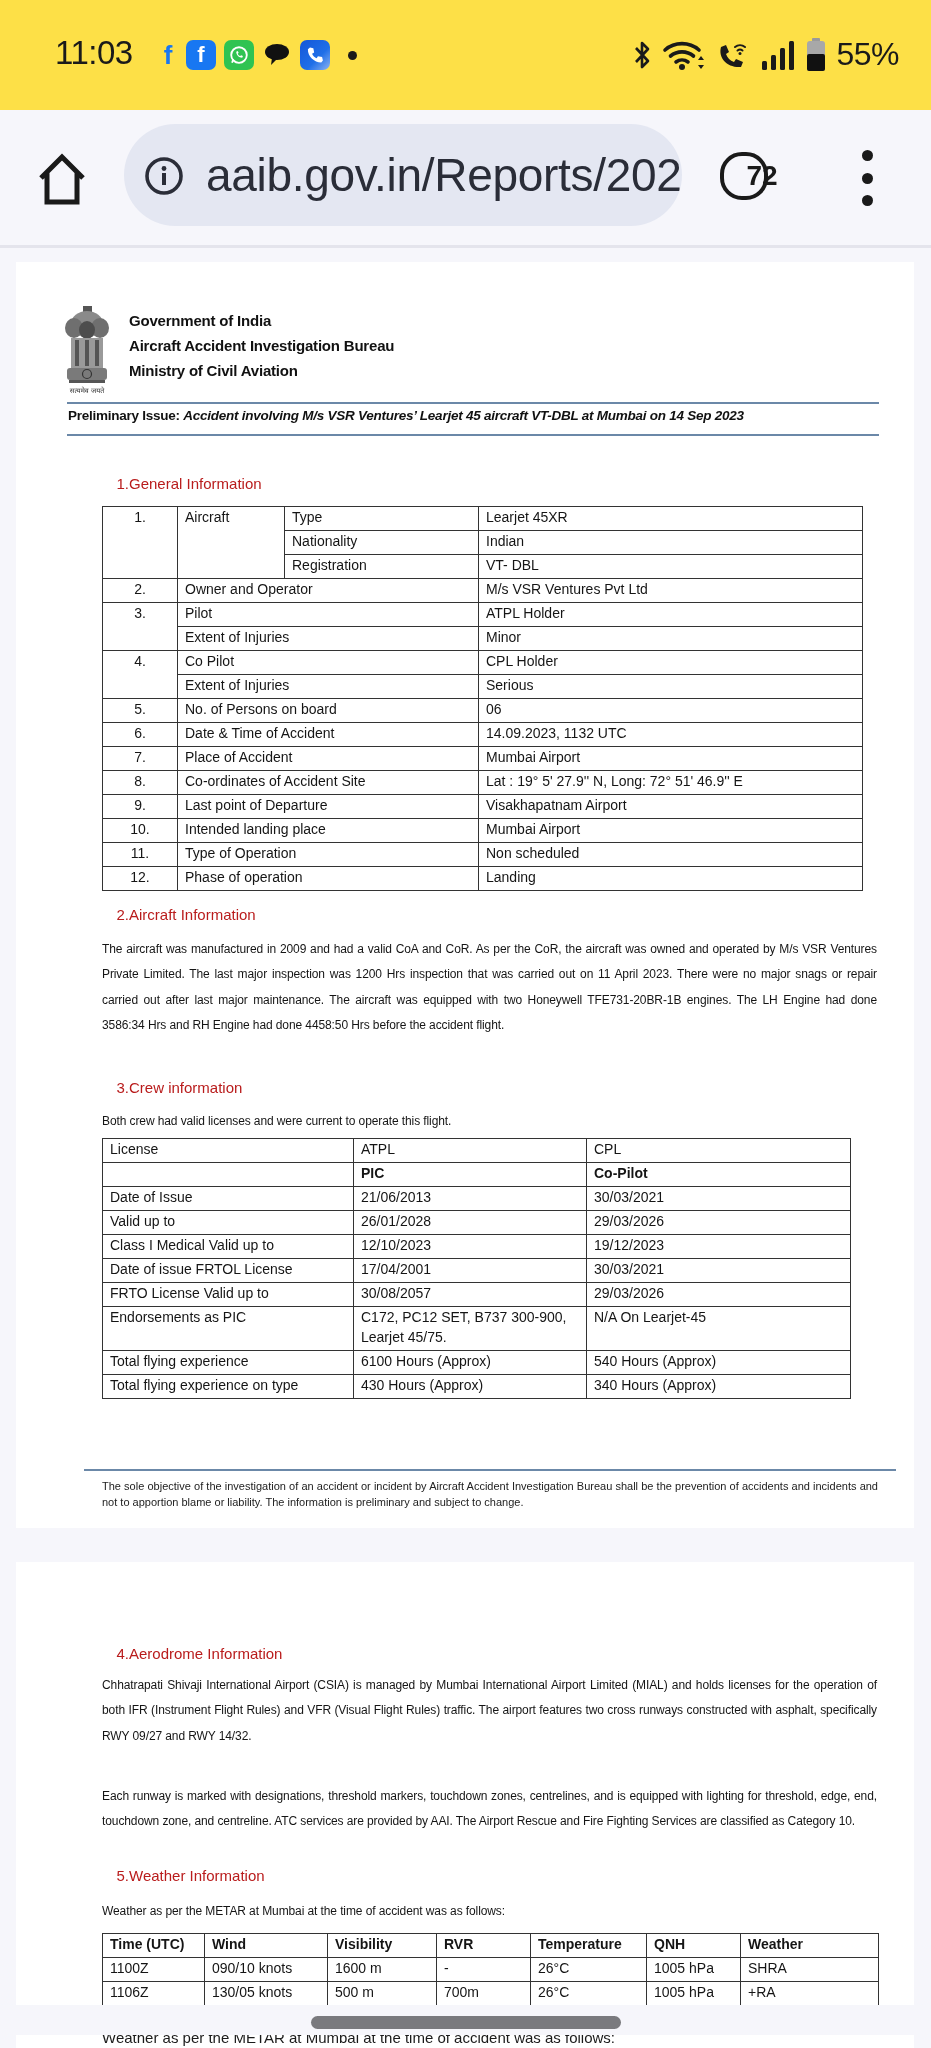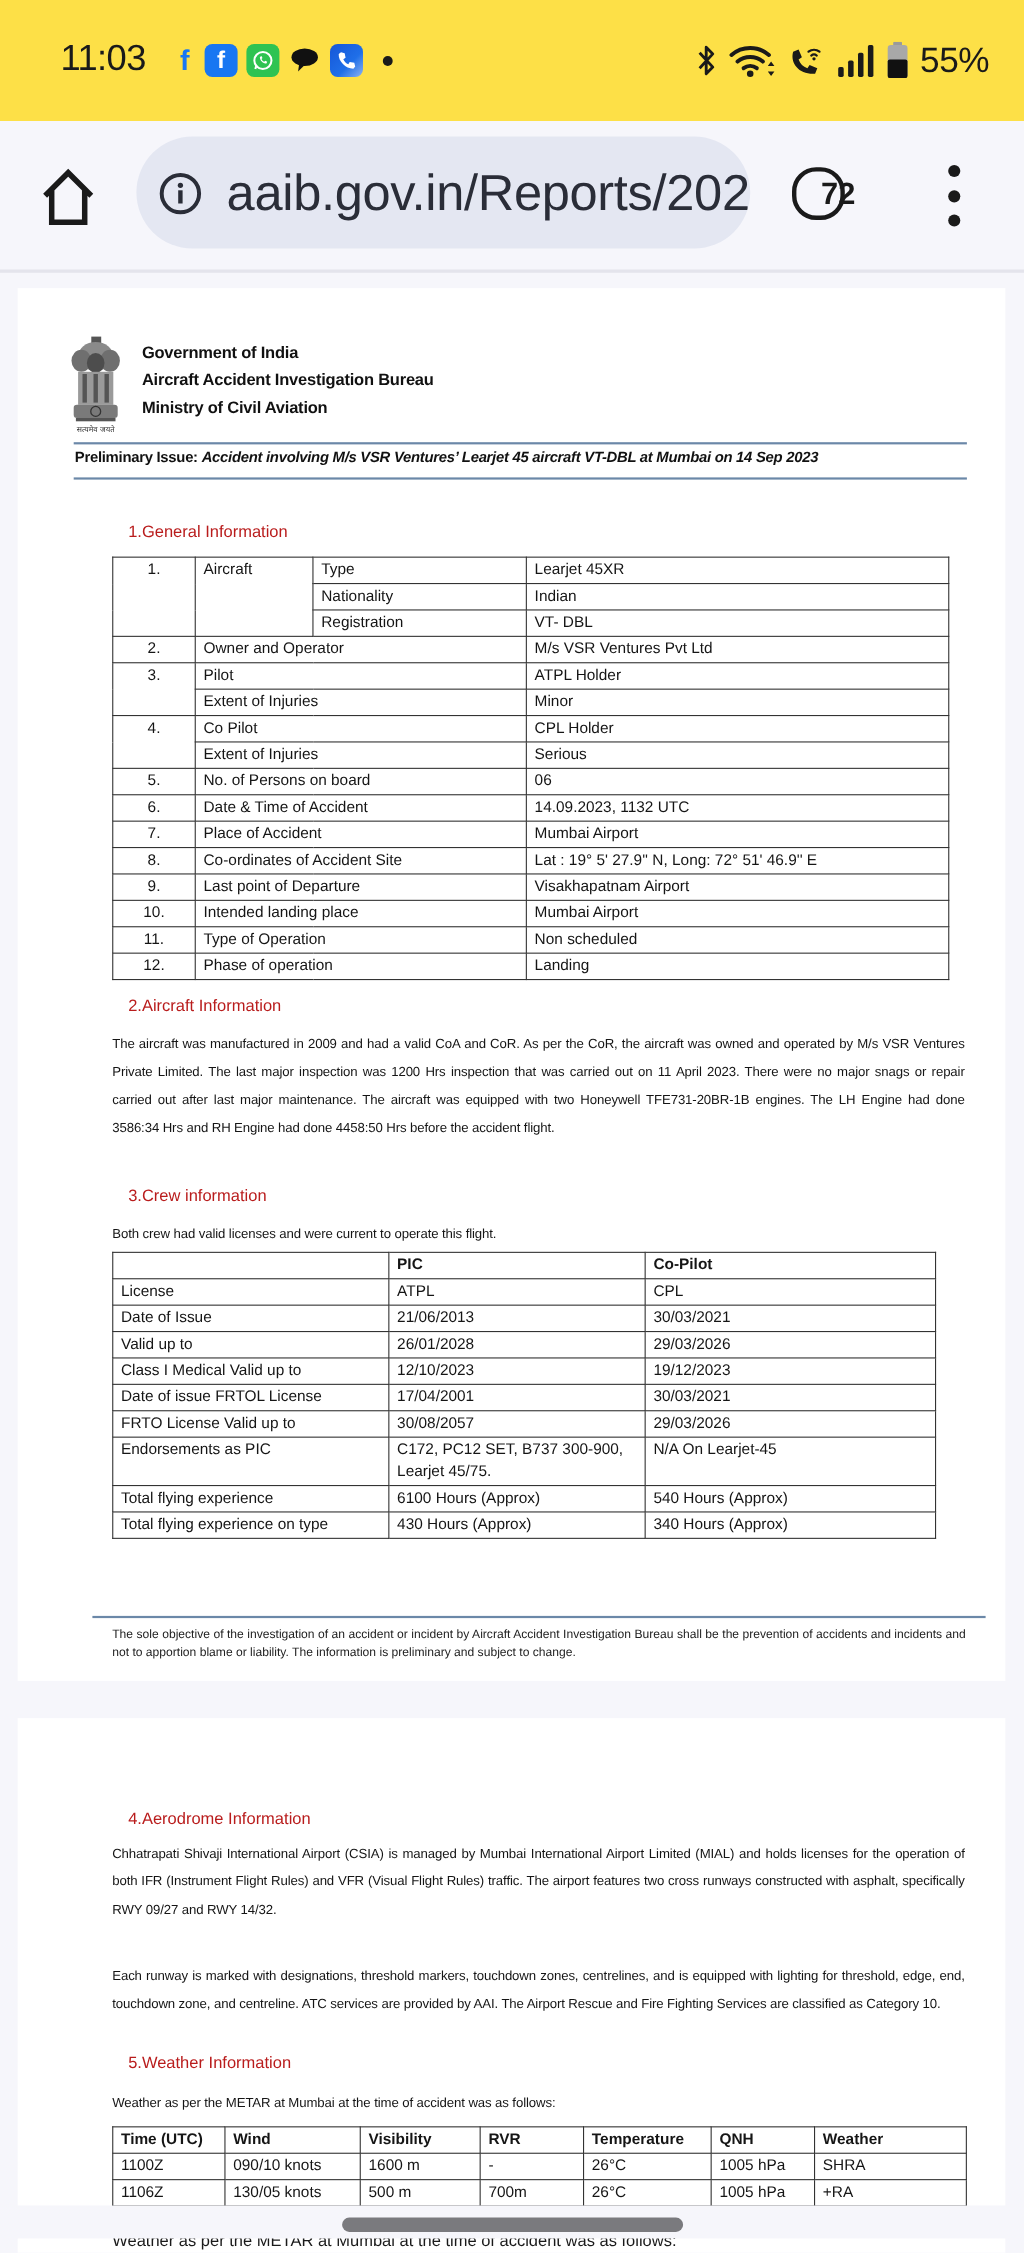--- a/index.html
+++ b/index.html
@@ -277,28 +277,28 @@
   <div class="sec-head" style="top:817px"><span class="num">3.</span><span>Crew information</span></div>
   <div class="para" style="top:847px">Both crew had valid licenses and were current to operate this flight.</div>
   <table class="dt crew">
     <colgroup>
         <col style="width:251px">
         <col style="width:233px">
         <col style="width:264px">
       </colgroup>
     <tbody>
         <tr>
+          <td>License</td>
+          <td>ATPL</td>
+          <td>CPL</td>
+        </tr>
+    <tr>
           <th></th>
           <th>PIC</th>
           <th>Co-Pilot</th>
-        </tr>
-    <tr>
-          <td>License</td>
-          <td>ATPL</td>
-          <td>CPL</td>
         </tr>
     <tr>
           <td>Date of Issue</td>
           <td>21/06/2013</td>
           <td>30/03/2021</td>
         </tr>
     <tr>
           <td>Valid up to</td>
           <td>26/01/2028</td>
           <td>29/03/2026</td>

